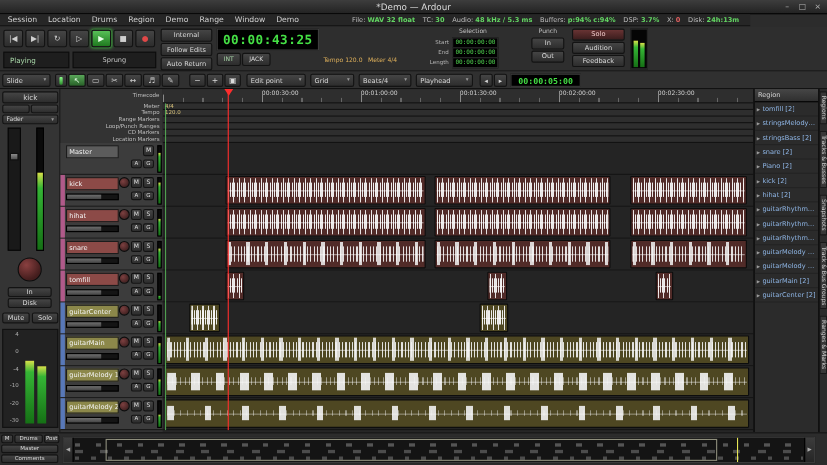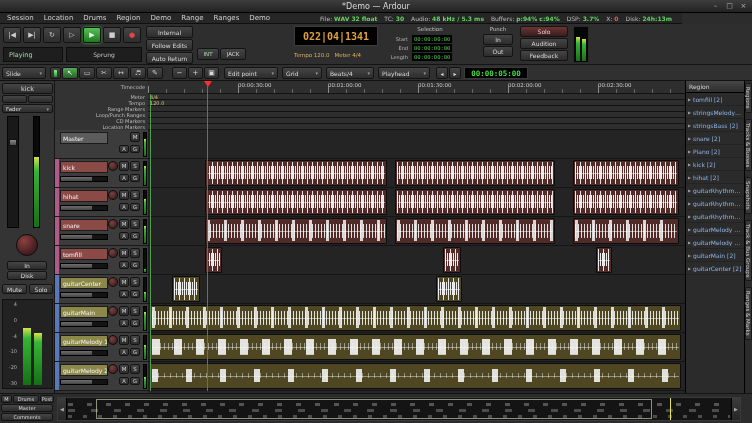--- a/index.html
+++ b/index.html
@@ -176,21 +176,21 @@
   </div>
 
   <div id="menubar">
     <div id="menu-items">
         <span class="menu-item">Session</span>
         <span class="menu-item">Location</span>
         <span class="menu-item">Drums</span>
         <span class="menu-item">Region</span>
         <span class="menu-item">Demo</span>
         <span class="menu-item">Range</span>
-        <span class="menu-item">Ranges</span>
+        <span class="menu-item">Window</span>
         <span class="menu-item">Demo</span>
       </div>
     <div id="status-indicators">
         <span class="status-item"><span class="sl">File: </span><span class="sv" style="color: rgb(99, 214, 99);">WAV 32 float</span></span>
         <span class="status-item"><span class="sl">TC: </span><span class="sv" style="color: rgb(99, 214, 99);">30</span></span>
         <span class="status-item"><span class="sl">Audio: </span><span class="sv" style="color: rgb(99, 214, 99);">48 kHz / 5.3 ms</span></span>
         <span class="status-item"><span class="sl">Buffers: </span><span class="sv" style="color: rgb(99, 214, 99);">p:94% c:94%</span></span>
         <span class="status-item"><span class="sl">DSP: </span><span class="sv" style="color: rgb(99, 214, 99);">3.7%</span></span>
         <span class="status-item"><span class="sl">X: </span><span class="sv" style="color: rgb(224, 96, 96);">0</span></span>
         <span class="status-item"><span class="sl">Disk: </span><span class="sv" style="color: rgb(99, 214, 99);">24h:13m</span></span>
@@ -207,25 +207,25 @@
         <button class="btn tbtn">■</button>
         <button class="btn tbtn rec">●</button>
       </div>
     <div id="transport-status">Playing</div>
     <div id="shuttle">Sprung</div>
     <div id="toggle-stack">
       <button class="btn">Internal</button>
       <button class="btn">Follow Edits</button>
       <button class="btn">Auto Return</button>
     </div>
+    <div id="primary-clock">00:00:43:25</div>
     <div id="sync-buttons">
       <button id="sync-int" class="btn">INT</button>
       <button id="sync-jack" class="btn">JACK</button>
     </div>
-    <div id="secondary-clock">022|04|1341</div>
     <div id="tempo-meter">
       <span><span>Tempo</span> <span>120.0</span></span>
       <span><span>Meter</span> <span>4/4</span></span>
     </div>
     <div id="selection-block">
       <div class="ttl">Selection</div>
       <div class="sel-row">
           <span class="sl">Start</span>
           <span class="sv">00:00:00:00</span>
         </div>

